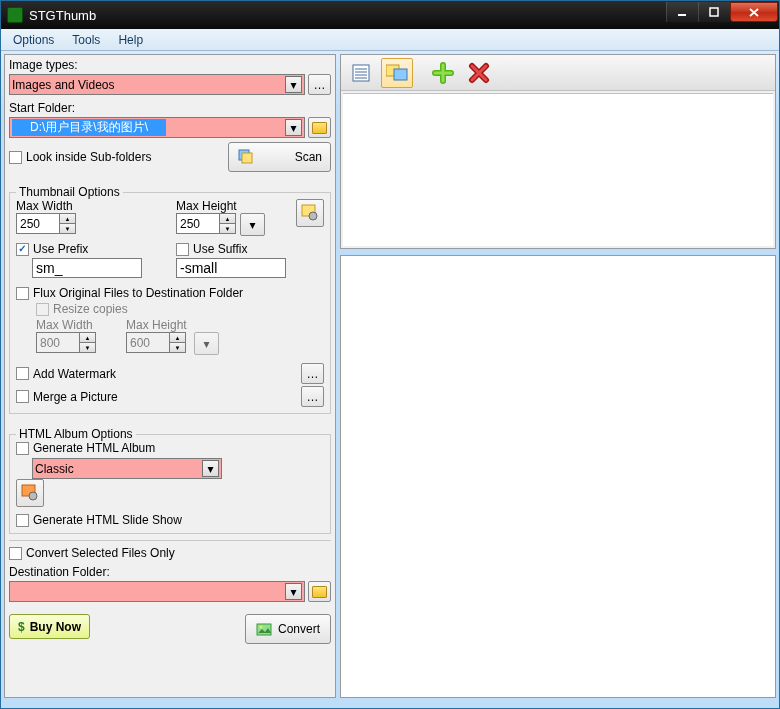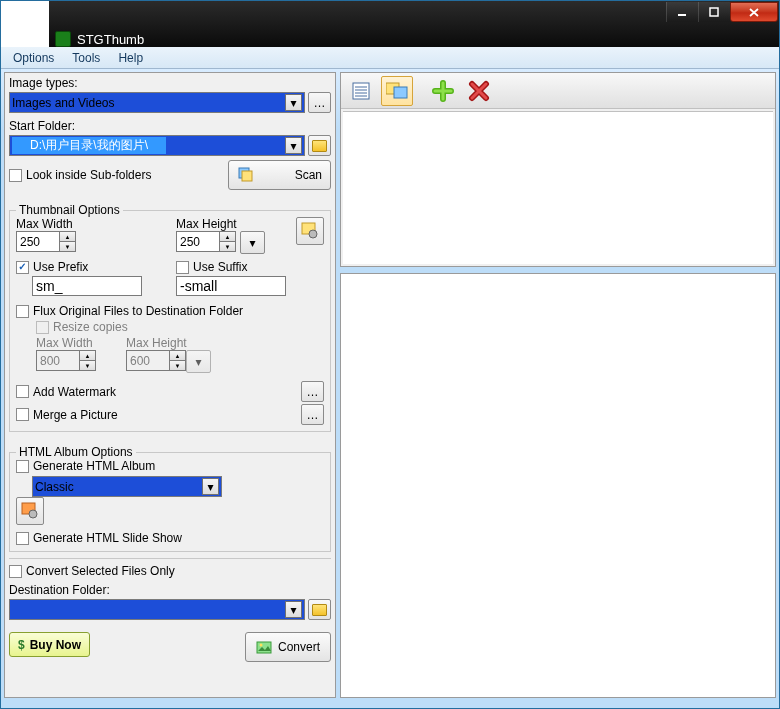--- a/index.html
+++ b/index.html
@@ -1,37 +1,37 @@
 <!DOCTYPE html>
 <html><head>
 <meta charset="utf-8">
 <style>
   * { box-sizing: border-box; }
   html, body { margin:0; padding:0; font-family: "Segoe UI", Tahoma, sans-serif; font-size: 12px; background:#fff;}
   .window { width:780px; height:709px; border:1px solid #246d9e; display:flex; flex-direction:column; background:#fff;}
   
-  .titlebar { height:46px; background:linear-gradient(to bottom,#2b2b2b 0%,#0a0a0a 100%); display:flex; align-items:flex-end; justify-content:space-between; color:#fff;margin-left:48px; }
+  .titlebar { height:28px; background:linear-gradient(to bottom,#2b2b2b 0%,#0a0a0a 100%); display:flex; align-items:center; justify-content:space-between; color:#fff; }
   .titlebar-left { display:flex; align-items:center; gap:6px; padding-left:6px; font-size:13px;}
   .titlebar-icon { width:16px;height:16px;background:#1a7f1a;border:1px solid #0a4a0a;border-radius:2px;}
   .win-controls { display:flex; height:100%;}
   .win-btn { width:32px;height:20px;margin-top:1px;display:flex;align-items:center;justify-content:center;border-left:1px solid rgba(255,255,255,.15);}
   .win-btn svg { display:block;}
   .win-btn.close { width:48px;background:linear-gradient(to bottom,#e26e55 0%,#c83b22 45%,#c12a14 55%,#e04a2e 100%);border:1px solid #7a1a0a;border-radius:0 0 3px 3px;margin-right:1px;}
   .win-btn.min,.win-btn.max{background:linear-gradient(to bottom,#3a3a3a,#1a1a1a);}
   
   .menubar { height:22px; background:linear-gradient(to bottom,#eaf3fb,#d7e8f6); border-bottom:1px solid #9fb7cf; display:flex; align-items:center; padding:0 4px; gap:2px;}
   .menu-item { padding:2px 8px; color:#14395e; cursor:default;}
   
   .client { flex:1; display:flex; background:linear-gradient(to bottom,#d8ecff 0px,#bdddf8 60px,#bdddf8 100%); padding:3px 3px 10px 3px; gap:4px;}
   .left-panel { width:332px; background:#f0f0f0; border:1px solid #9a9a9a; padding:3px 4px 4px 4px; display:flex; flex-direction:column; gap:2px;}
   .right-panel { flex:1; display:flex; flex-direction:column; gap:6px;}
   
   .lbl { color:#000; }
   .combo-row { display:flex; gap:3px; align-items:center;}
-  .combo { flex:1; height:21px; background:#1d4ed8; border:1px solid #7a7a7a; display:flex; align-items:center; padding:0 2px; justify-content:space-between;}
+  .combo { flex:1; height:21px; background:#fca5a5; border:1px solid #7a7a7a; display:flex; align-items:center; padding:0 2px; justify-content:space-between;}
   .combo .txt{white-space:nowrap;overflow:hidden;}
   .combo.sel .txt{ background:#3399ff; color:#fff; padding:0 18px;}
   .combo-btn { width:17px;height:17px;background:linear-gradient(#f5f5f5,#ddd);border:1px solid #707070;display:flex;align-items:center;justify-content:center;}
   .sq-btn { width:23px;height:21px;background:linear-gradient(#f8f8f8,#e3e3e3);border:1px solid #8a8a8a;border-radius:2px;display:flex;align-items:center;justify-content:center;}
   .folder-ico{width:15px;height:12px;background:linear-gradient(#ffe47a,#f4c22b);border:1px solid #b28a14;border-radius:1px;}
   .chk-row{display:flex;align-items:center;gap:4px;}
   .chk{width:13px;height:13px;background:#fff;border:1px solid #8a8a8a;display:flex;align-items:center;justify-content:center;}
   .chk.checked::after{content:"✓";font-size:10px;color:#1a5fb4;font-weight:bold;line-height:1;}
   .chk.disabled{background:#f0f0f0;border-color:#bcbcbc;}
   .lbl.disabled{color:#808080;}
@@ -198,21 +198,21 @@
             <div class="spin">
               <input disabled="" value="800" style="">
               <div class="spin-btns">
                   <div>▲</div>
                   <div>▼</div>
                 </div>
             </div>
           </div>
           <div>
             <div class="lbl disabled">Max Height</div>
-            <div style="display:flex;gap:0;">
+            <div style="display:flex;gap:8px;">
               <div class="spin">
                 <input disabled="" value="600" style="">
                 <div class="spin-btns">
                     <div>▲</div>
                     <div>▼</div>
                   </div>
               </div>
               <div class="sq-btn" style="width:25px;height:23px;opacity:.6;">▾</div>
             </div>
           </div>

